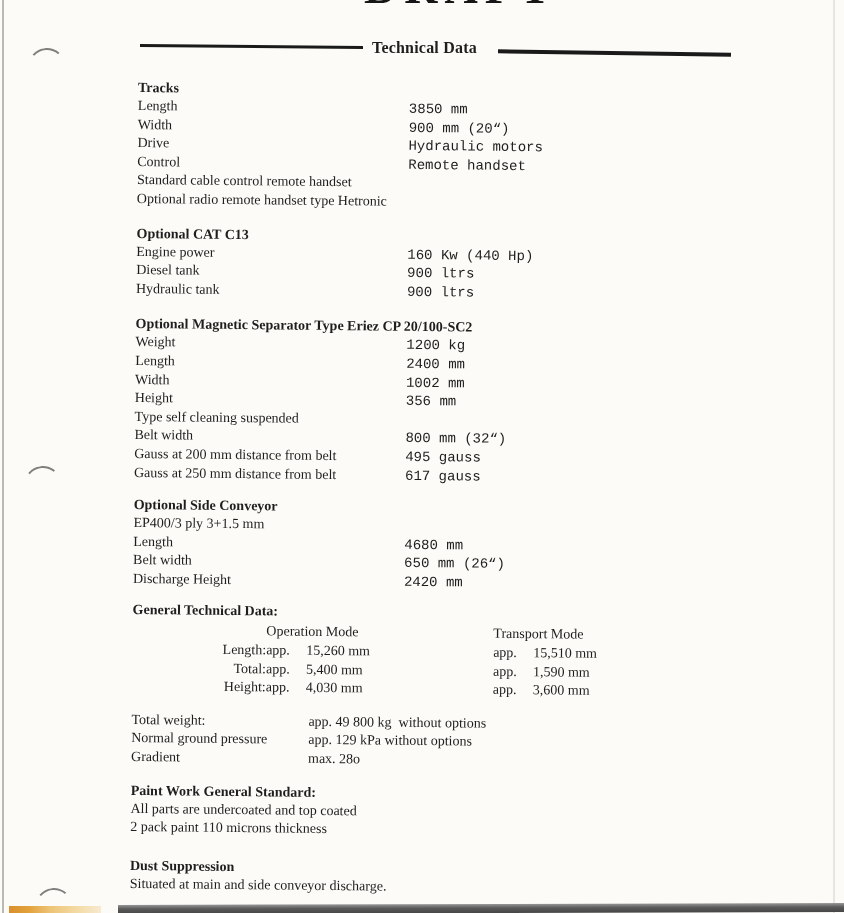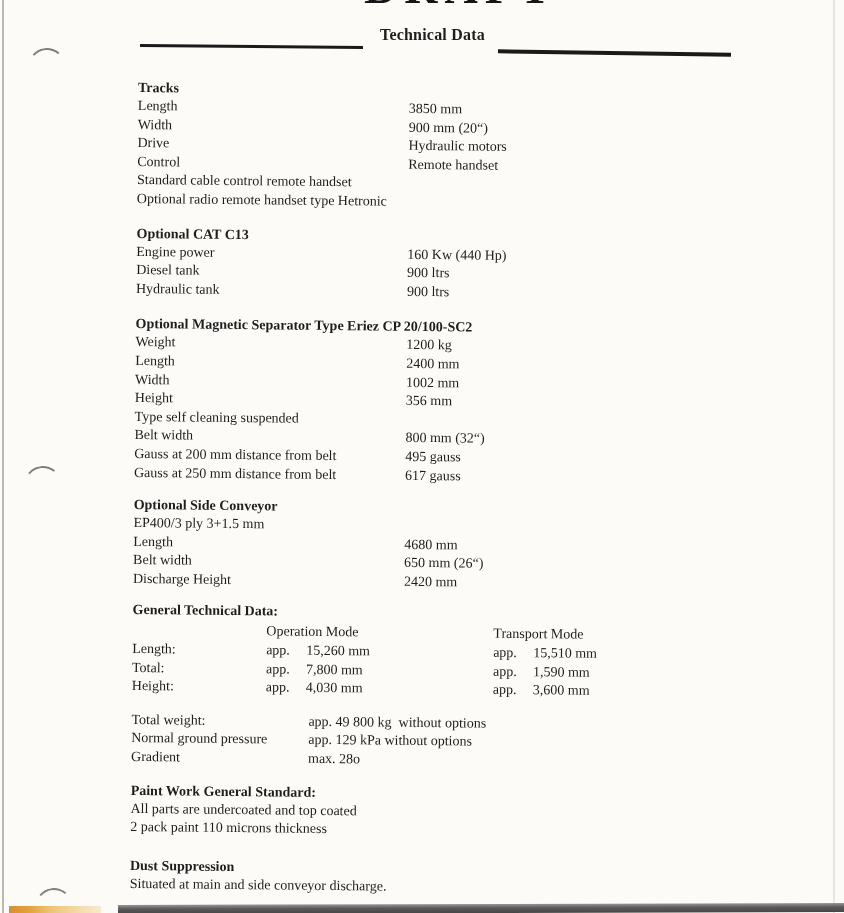--- a/index.html
+++ b/index.html
@@ -15,40 +15,40 @@
   
   .draft {
     position:absolute; left:364px; top:-35px;
     font-size:46px; font-weight:bold; letter-spacing:7px; line-height:1;
     color:#161616;
   }
 
   
   .rule-left  { position:absolute; left:140px; top:45px; width:223px; height:3px;   background:#1a1a1a; transform:rotate(0.45deg); }
   .rule-right { position:absolute; left:498px; top:51px; width:233px; height:3.5px; background:#1a1a1a; transform:rotate(0.85deg); }
-  .header-title { position:absolute; left:372px; top:26px; font-size:16px; font-weight:bold; letter-spacing:0.2px;margin-left:8px; }
+  .header-title { position:absolute; left:372px; top:39px; font-size:16px; font-weight:bold; letter-spacing:0.2px; }
 
   
   .content {
     position:absolute; left:139px; top:0; width:640px;
     transform:rotate(0.6deg); transform-origin:0 0;
     font-size:14px; line-height:18.6px;
   }
   .sec-title { margin:0; font-size:14px; font-weight:bold; line-height:19px; }
   .row { display:flex; }
   .lbl  { flex:0 0 271px; }
   .lbl.grow { flex:1 1 auto; }
-  .val  { white-space:pre-wrap; }
+  .val  { white-space:pre-wrap;font-family:Liberation Mono, monospace; }
 
   
   .g-head { display:flex; margin-top:2px; }
   .g-sp   { flex:0 0 134px; }
   .g-c1   { flex:0 0 227px; }
   .g-row  { display:flex; }
-  .g-lbl  { flex:0 0 134px; }
+  .g-lbl  { flex:0 0 134px;text-align:right; }
   .g-p    { flex:0 0 40px; }
   .g-v    { flex:0 0 75px; text-align:left; }
   .g-gap  { flex:0 0 112px; }
   .x-row  { display:flex; }
   .x-lbl  { flex:0 0 177px; }
   .x-val  { white-space:pre-wrap; } 
 
   
   .punch {
     position:absolute; width:34px; height:34px; border-radius:50%;
@@ -180,21 +180,21 @@
       <span class="g-lbl">Length:</span>
       <span class="g-p">app.</span>
       <span class="g-v">15,260 mm</span>
       <span class="g-gap"></span>
       <span class="g-p">app.</span>
       <span class="g-v">15,510 mm</span>
     </div>
     <div class="g-row">
       <span class="g-lbl">Total:</span>
       <span class="g-p">app.</span>
-      <span class="g-v">7,800 mm</span>
+      <span class="g-v">5,400 mm</span>
       <span class="g-gap"></span>
       <span class="g-p">app.</span>
       <span class="g-v">1,590 mm</span>
     </div>
     <div class="g-row">
       <span class="g-lbl">Height:</span>
       <span class="g-p">app.</span>
       <span class="g-v">4,030 mm</span>
       <span class="g-gap"></span>
       <span class="g-p">app.</span>

